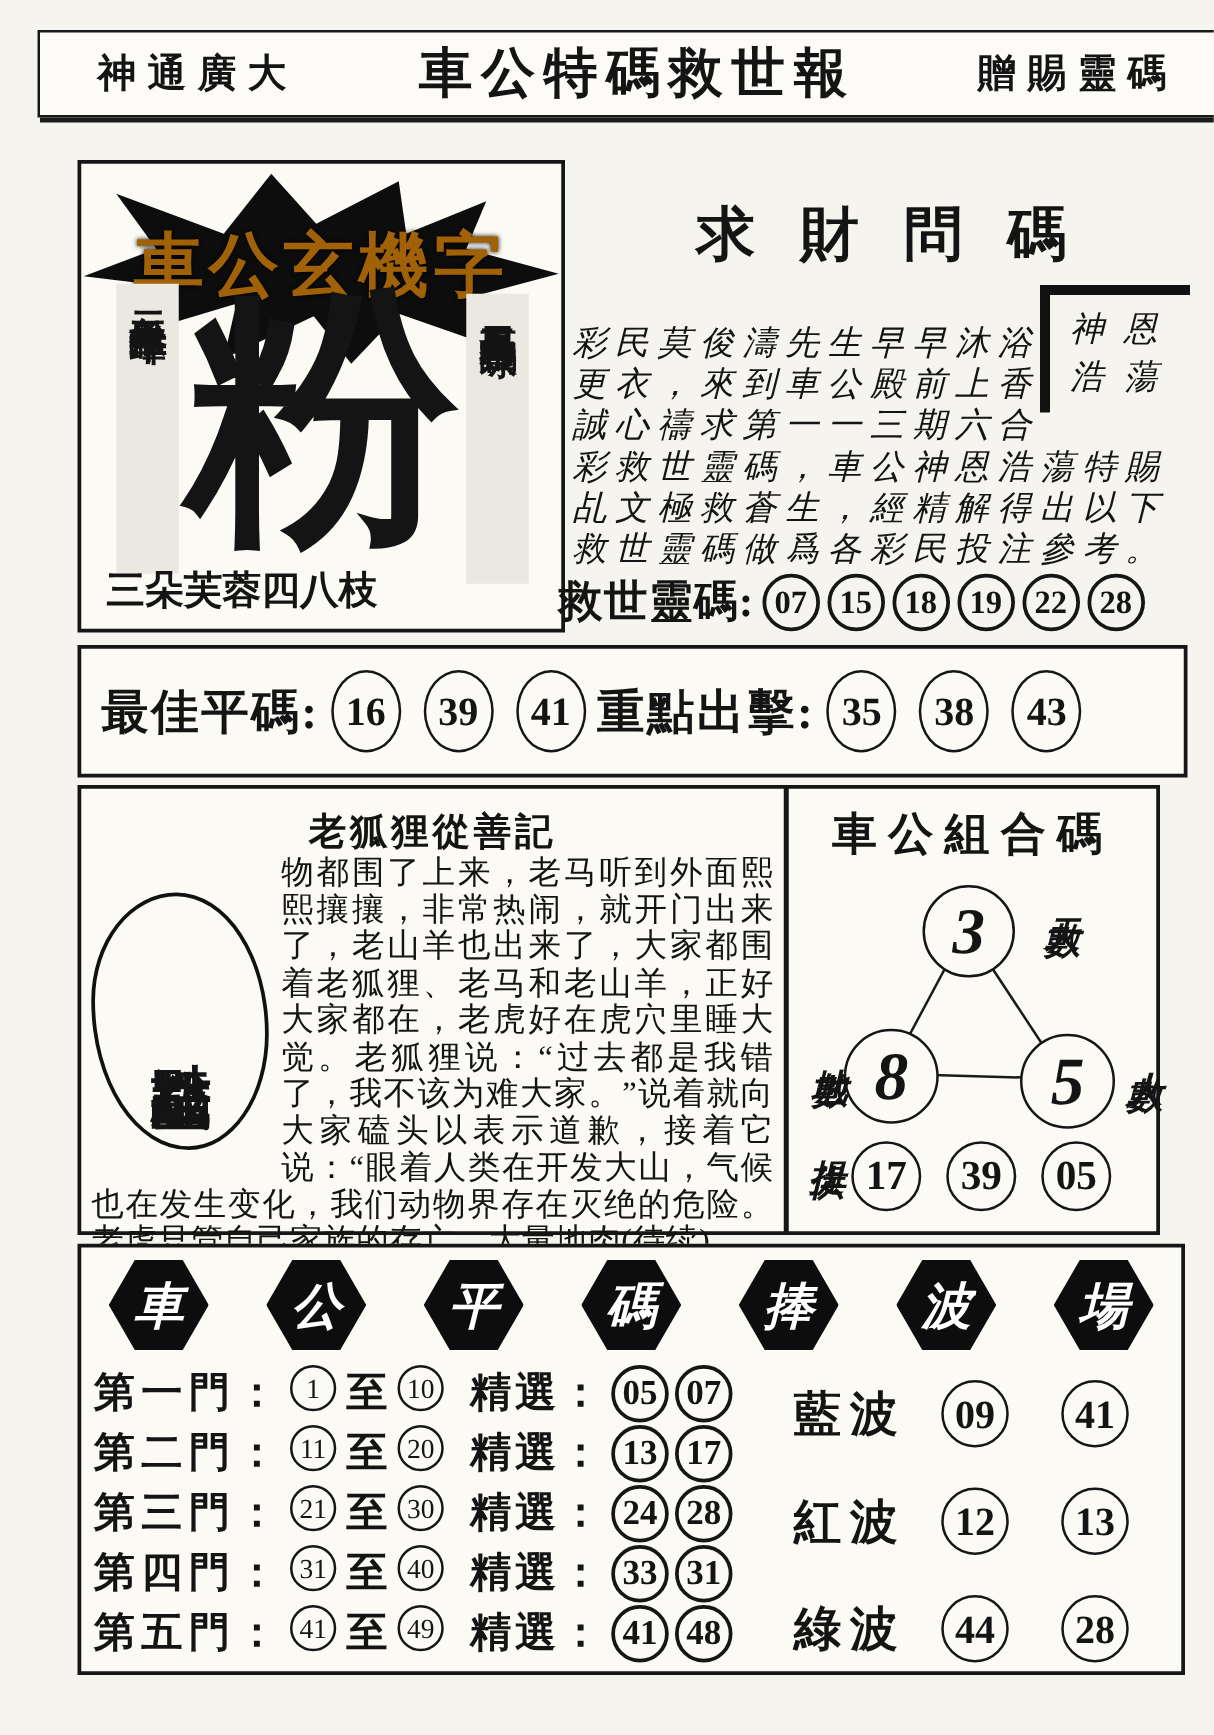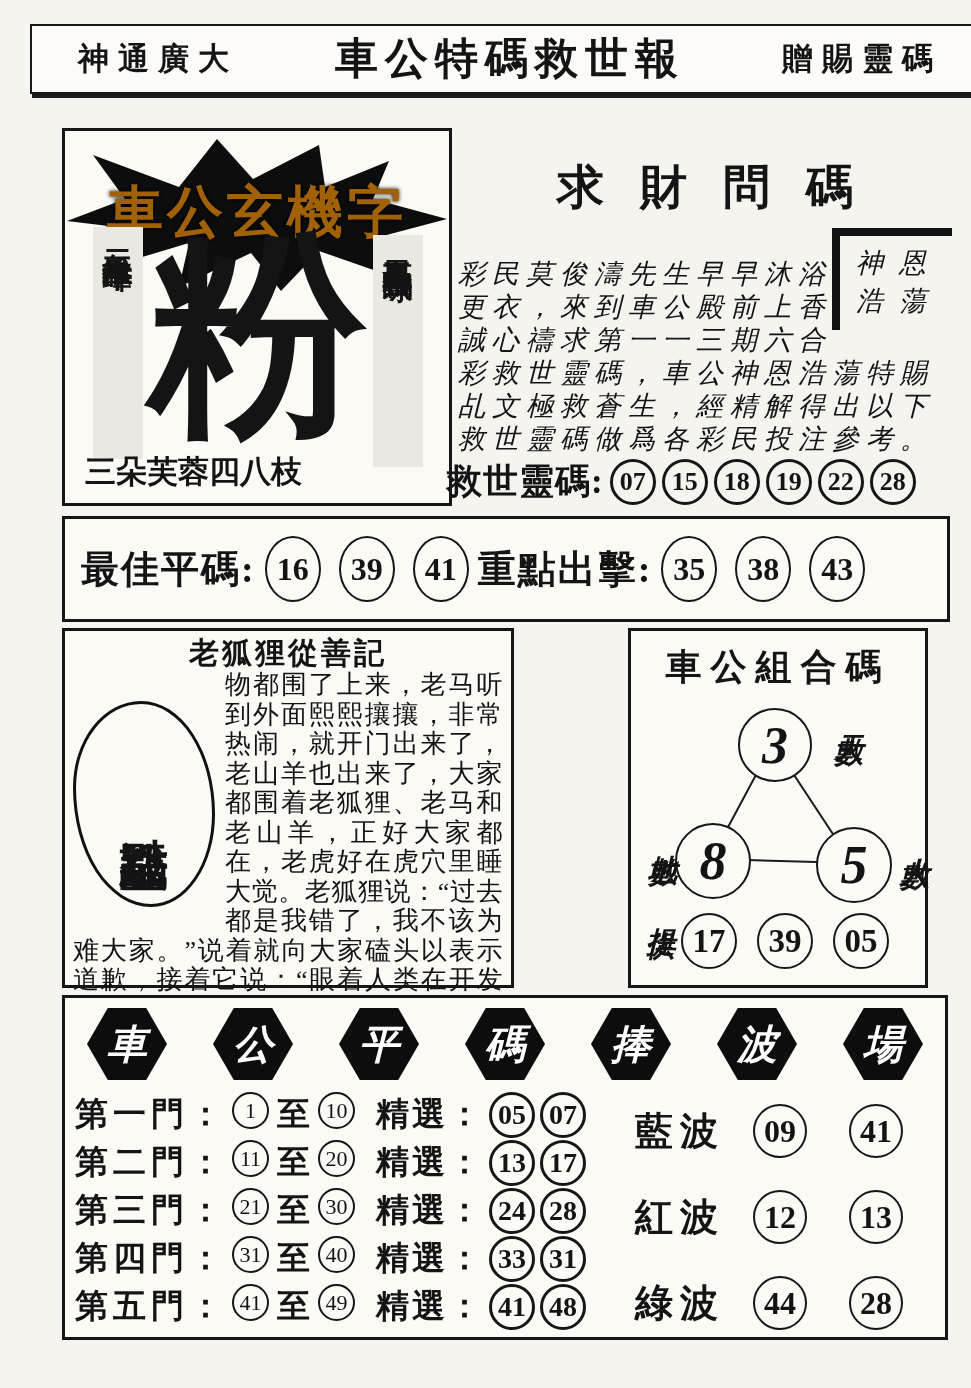--- a/index.html
+++ b/index.html
@@ -38,21 +38,21 @@
   #lingma .lab{font-size:35px;font-weight:bold;white-space:nowrap;letter-spacing:1px;}
   #lingma .circle{width:46px;height:46px;border-width:3px;font-size:26px;margin-left:6px;}
 
   
   #best{left:62px;top:516px;width:888px;height:106px;display:flex;align-items:center;padding-left:16px;}
   #best .lab{font-size:38px;font-weight:bold;letter-spacing:2px;white-space:nowrap;}
   #best .circle{width:56px;height:66px;border-width:2px;font-size:32px;margin:0 9px;}
   #best .lab2{margin-left:0;}
 
   
-  #story{left:62px;top:628px;width:452px;height:360px;padding:5px 8px;}
+  #story{left:62px;top:628px;width:568px;height:360px;padding:18px 8px;}
   .story-title{text-align:center;font-size:30px;font-weight:bold;letter-spacing:3px;line-height:34px;}
   .story-body{font-size:26px;line-height:29.5px;text-align:justify;letter-spacing:0.5px;}
   .blob{float:left;width:136px;height:200px;margin:31px 10px 4px 0;border:3px solid #111;border-radius:48% 52% 45% 55%/42% 55% 45% 58%;display:flex;align-items:center;justify-content:center;background:#fbfaf5;}
   .blob span{writing-mode:vertical-rl;text-orientation:upright;font-size:48px;font-weight:bold;line-height:1;letter-spacing:2px;}
 
   
   #combo{left:628px;top:628px;width:300px;height:360px;}
   .combo-title{text-align:center;margin-top:12px;font-size:36px;font-weight:bold;letter-spacing:9px;white-space:nowrap;}
   .tri{position:absolute;left:0;top:62px;width:294px;height:292px;}
   .tri svg{position:absolute;left:0;top:0;}

